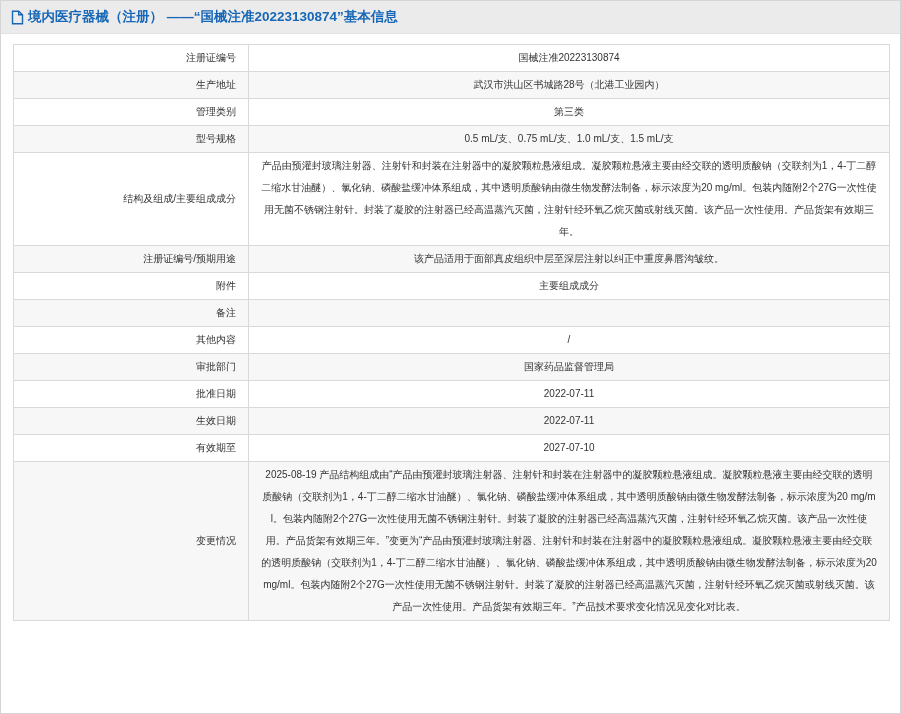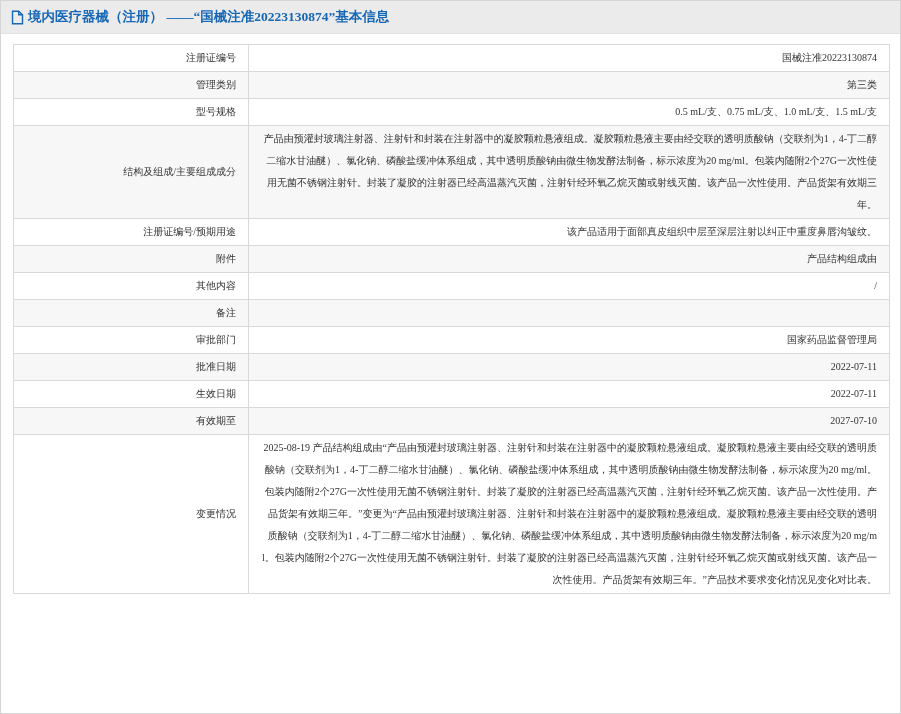--- a/index.html
+++ b/index.html
@@ -1,20 +1,20 @@
 <!DOCTYPE html>
 <html><head>
 <meta charset="utf-8">
 <style>
   * { margin:0; padding:0; box-sizing:border-box; }
   html,body { background:#fafafa; }
   .page {
     width:901px; height:714px; background:#ffffff;
     border:1px solid #d5d5d5; overflow:hidden; position:relative;
-    font-family:Liberation Serif, serif;
+    font-family:Liberation Sans, sans-serif;
   }
   .header {
     height:33px; background:#ebebeb; border-bottom:1px solid #e2e2e2;
     display:flex; align-items:center; padding:0 10px;
   }
   .title {
     color:var(--accent,#1767b7); font-weight:bold; font-size:13.5px;
     display:flex; align-items:center; gap:4px; white-space:nowrap;
   }
   .doc-icon { display:inline-block; width:13px; height:15px; flex:0 0 auto; }
@@ -23,21 +23,21 @@
     width:877px; margin:10px 12px 0 12px;
   }
   table.info td {
     border:1px solid #d9d9d9; padding:2px 12px;
     font-size:10px; line-height:22px; color:#333333;
     vertical-align:middle; word-break:break-all;
   }
   td.label {
     width:235px; text-align:right; color:#3f3f3f; white-space:nowrap;
   }
-  td.value { text-align:right;margin-left:11px; }
+  td.value { text-align:center;margin-left:11px; }
   tr:nth-child(even) { background:#f7f7f7; }
   tr:nth-child(odd)  { background:#ffffff; }
 </style>
 </head>
 <body>
 
 <div class="page" style="--accent: #1767b7; --link: #2e8fe8;">
 
   <div class="header">
     <div class="title">
@@ -49,46 +49,50 @@
     </div>
   </div>
 
   <table class="info">
     <tbody>
         <tr>
       <td class="label">注册证编号</td>
       <td class="value">国械注准20223130874</td>
     </tr>
         <tr>
+      <td class="label">生产地址</td>
+      <td class="value">武汉市洪山区书城路28号（北港工业园内）</td>
+    </tr>
+        <tr>
       <td class="label">管理类别</td>
       <td class="value">第三类</td>
     </tr>
         <tr>
       <td class="label">型号规格</td>
       <td class="value">0.5 mL/支、0.75 mL/支、1.0 mL/支、1.5 mL/支</td>
     </tr>
         <tr>
       <td class="label">结构及组成/主要组成成分</td>
       <td class="value">产品由预灌封玻璃注射器、注射针和封装在注射器中的凝胶颗粒悬液组成。凝胶颗粒悬液主要由经交联的透明质酸钠（交联剂为1，4-丁二醇二缩水甘油醚）、氯化钠、磷酸盐缓冲体系组成，其中透明质酸钠由微生物发酵法制备，标示浓度为20 mg/ml。包装内随附2个27G一次性使用无菌不锈钢注射针。封装了凝胶的注射器已经高温蒸汽灭菌，注射针经环氧乙烷灭菌或射线灭菌。该产品一次性使用。产品货架有效期三年。</td>
     </tr>
         <tr>
       <td class="label">注册证编号/预期用途</td>
       <td class="value">该产品适用于面部真皮组织中层至深层注射以纠正中重度鼻唇沟皱纹。</td>
     </tr>
         <tr>
       <td class="label">附件</td>
-      <td class="value">产品结构组成由</td>
+      <td class="value">主要组成成分</td>
+    </tr>
+        <tr>
+      <td class="label">备注</td>
+      <td class="value">&nbsp;</td>
     </tr>
         <tr>
       <td class="label">其他内容</td>
       <td class="value">/</td>
-    </tr>
-        <tr>
-      <td class="label">备注</td>
-      <td class="value">&nbsp;</td>
     </tr>
         <tr>
       <td class="label">审批部门</td>
       <td class="value">国家药品监督管理局</td>
     </tr>
         <tr>
       <td class="label">批准日期</td>
       <td class="value">2022-07-11</td>
     </tr>
         <tr>

